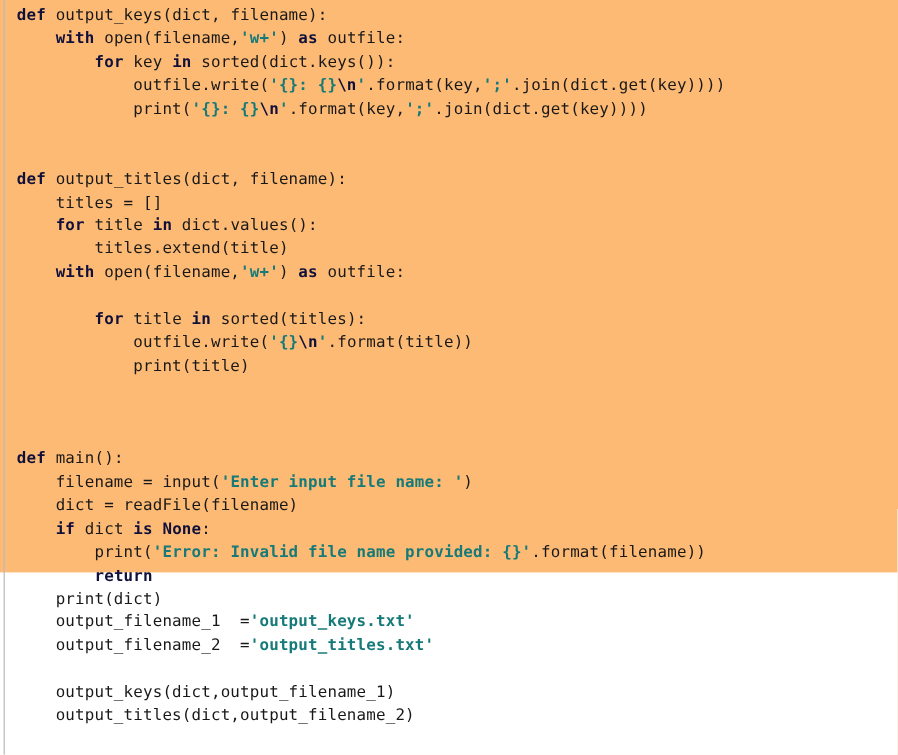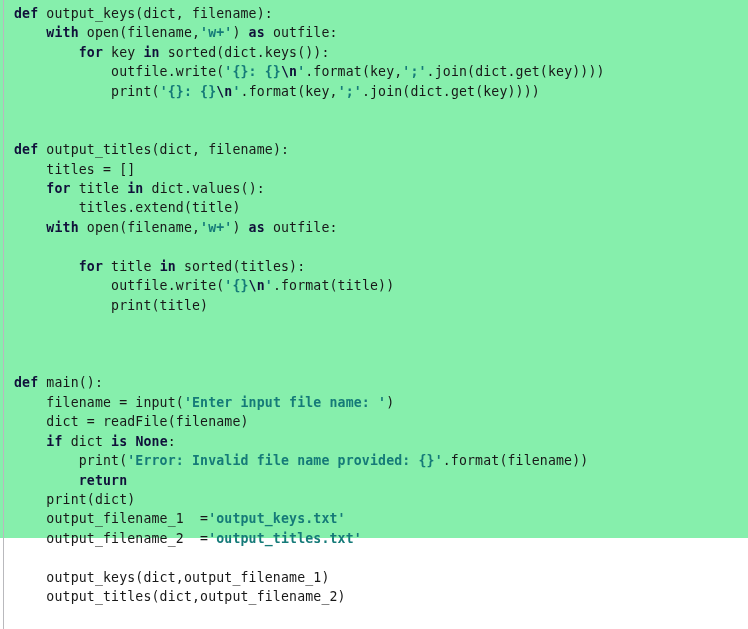--- a/index.html
+++ b/index.html
@@ -10,22 +10,22 @@
   }
   body {
     width: 748px;
     height: 629px;
     overflow: hidden;
     font-family: "DejaVu Sans Mono", "Liberation Mono", monospace;
   }
   #code-viewer {
     position: relative;
     width: 748px;
-    height: 538px;
-    background: #86efac;
+    height: 477px;
+    background: #fdba74;
     box-sizing: border-box;
     padding: 6px 0 0 0;
   }
   
   #gutter-rule {
     position: absolute;
     left: 3px;
     top: 0;
     width: 1px;
     height: 629px;

